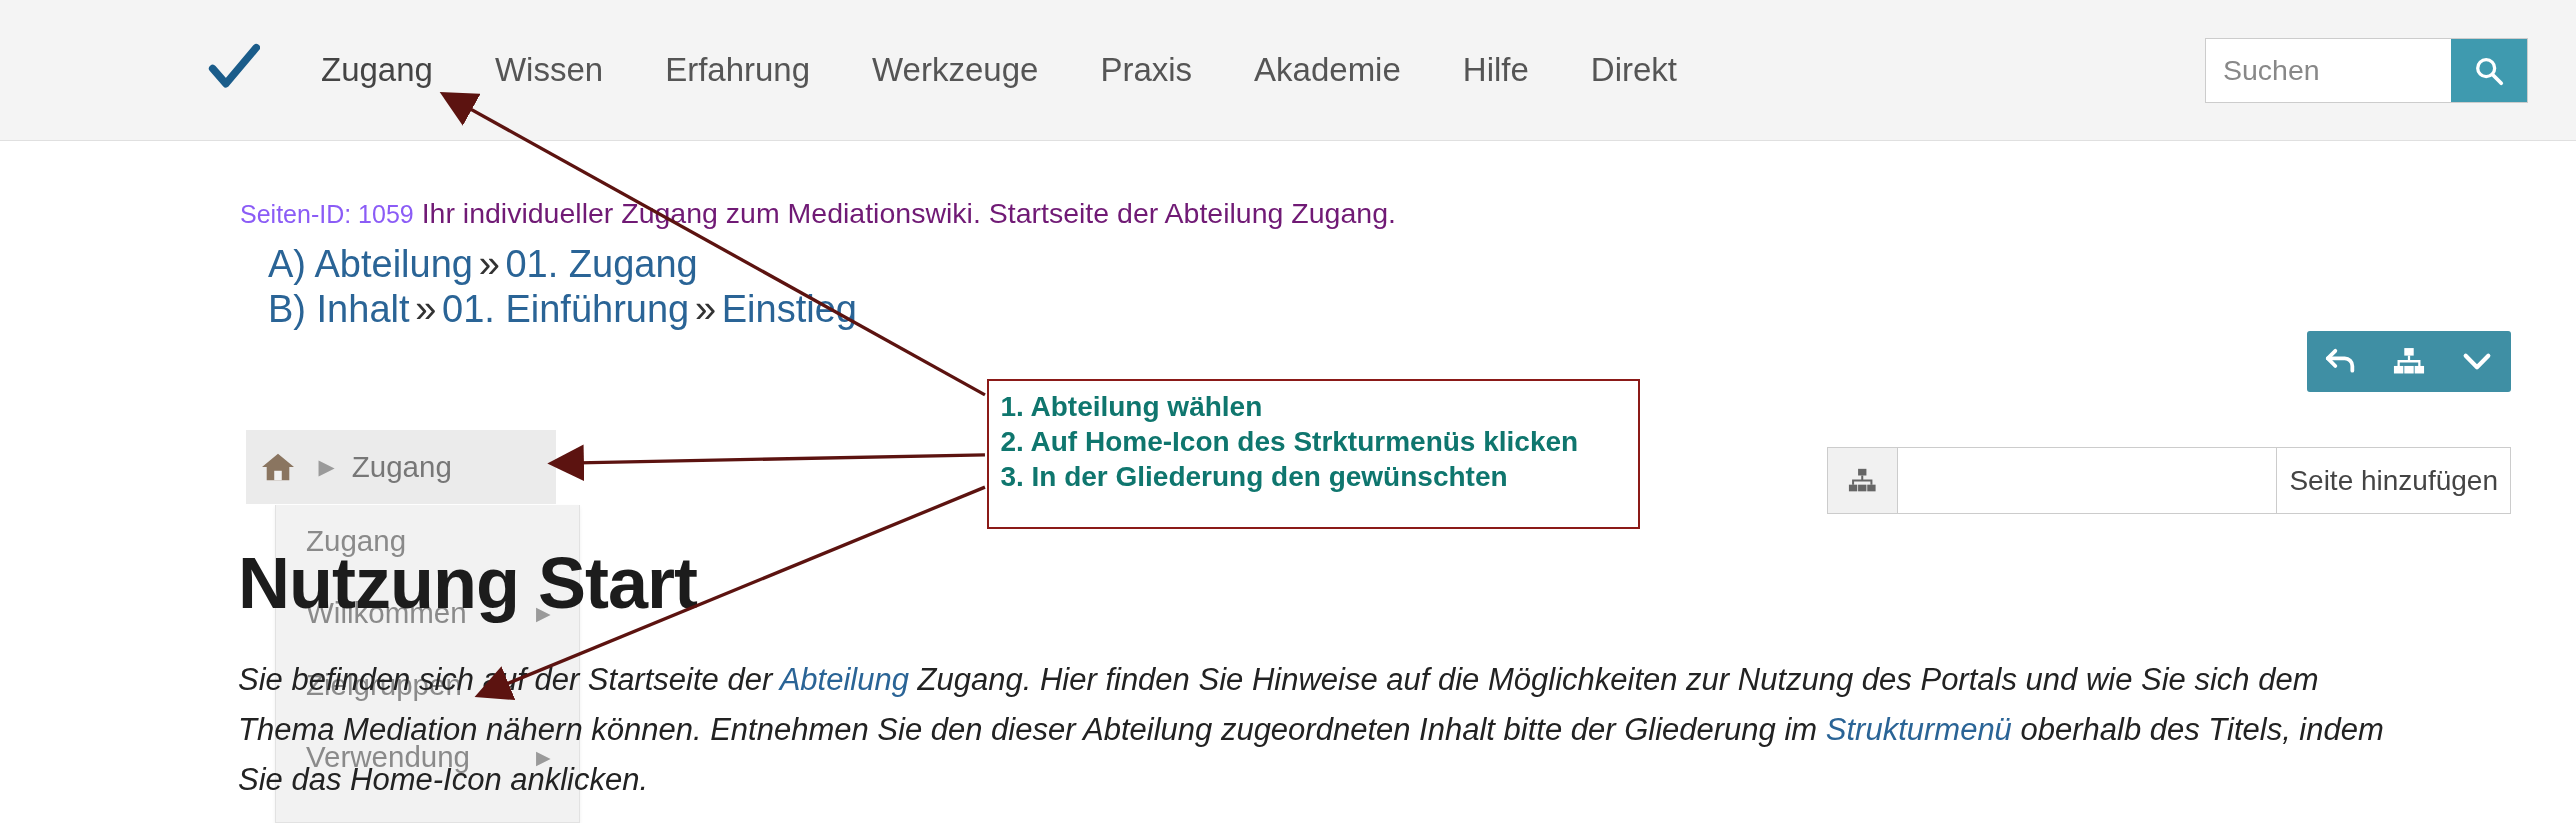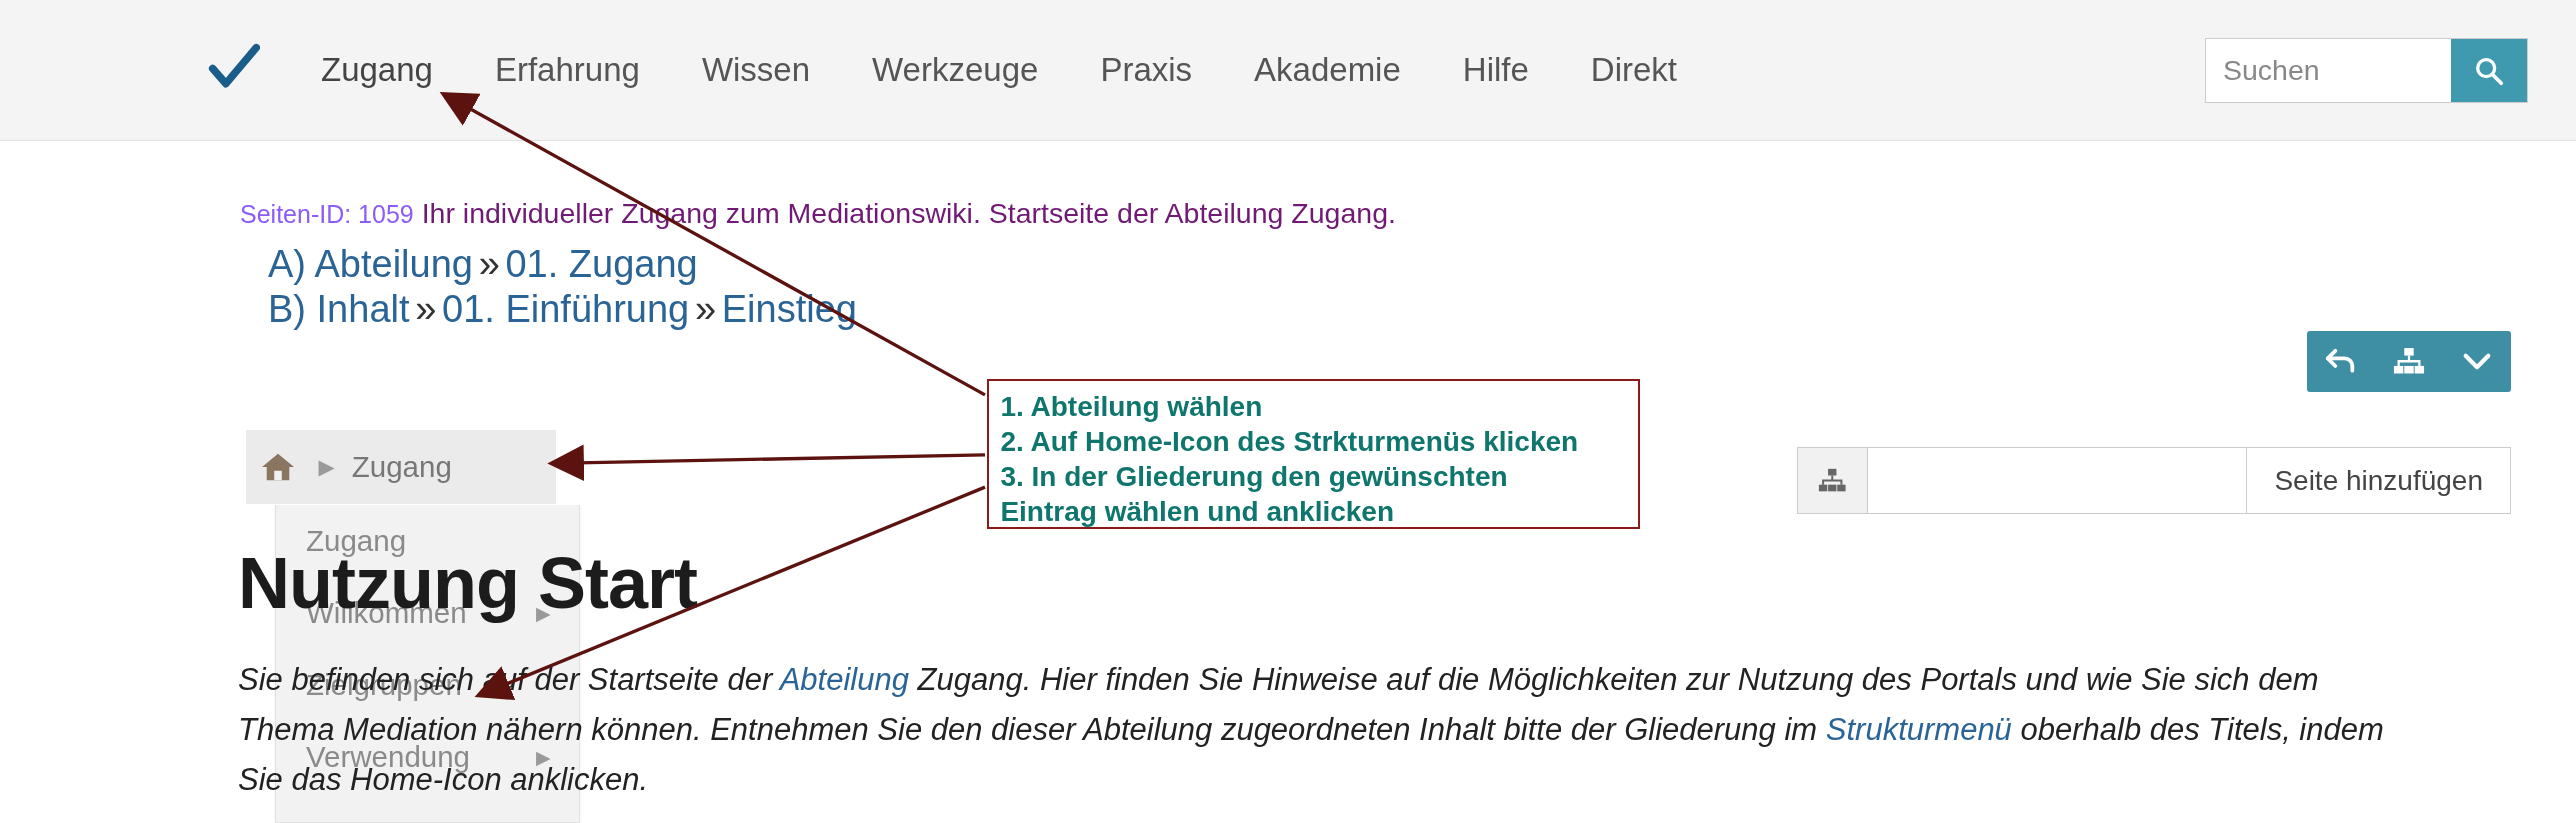--- a/index.html
+++ b/index.html
@@ -163,21 +163,21 @@
   .addpage-input {
     width: 352px;
     border: none;
     outline: none;
     font-size: 27px;
     padding: 0 13.3px;
     font-family: "Liberation Sans", sans-serif;
   }
   .addpage-btn {
     border-left: 1px solid #cccccc;
-    padding: 0 27px;
+    padding: 0 12px;
     display: flex;
     align-items: center;
     font-size: 28px;
     color: #444444;
     background: #ffffff;
     cursor: pointer;
     white-space: nowrap;
   }
 
   
@@ -299,22 +299,22 @@
 <div class="topbar">
 
   <div class="nav-check">
     <svg width="53" height="53" viewBox="0 0 56 56">
       <path d="M6 28 L20 44 L52 6" stroke="#1a5c8a" stroke-width="8" fill="none" stroke-linecap="round" stroke-linejoin="round"></path>
     </svg>
   </div>
 
   <div class="nav-items">
     <div class="nav-item active">Zugang</div>
+    <div class="nav-item">Wissen</div>
     <div class="nav-item">Erfahrung</div>
-    <div class="nav-item">Wissen</div>
     <div class="nav-item">Werkzeuge</div>
     <div class="nav-item">Praxis</div>
     <div class="nav-item">Akademie</div>
     <div class="nav-item">Hilfe</div>
     <div class="nav-item">Direkt</div>
   </div>
 
   <div class="search-wrap">
     <input class="search-input" type="text" placeholder="Suchen" style="">
     <div class="search-btn">
@@ -429,15 +429,14 @@
 
   <line x1="1035" y1="478" x2="582" y2="487" stroke="#5c1310" stroke-width="3.5" marker-end="url(#ah)"></line>
 
   <line x1="1035" y1="512" x2="505" y2="730" stroke="#5c1310" stroke-width="3.5" marker-end="url(#ah)"></line>
 </svg>
 
 <div class="annot-box">
   <div class="annot-line">1. Abteilung wählen</div>
   <div class="annot-line">2. Auf Home-Icon des Strkturmenüs klicken</div>
   <div class="annot-line">3. In der Gliederung den gewünschten</div>
-  <div class="annot-line">Eintrag wählen und anklicken</div>
 </div>
 
 
 </body></html>

